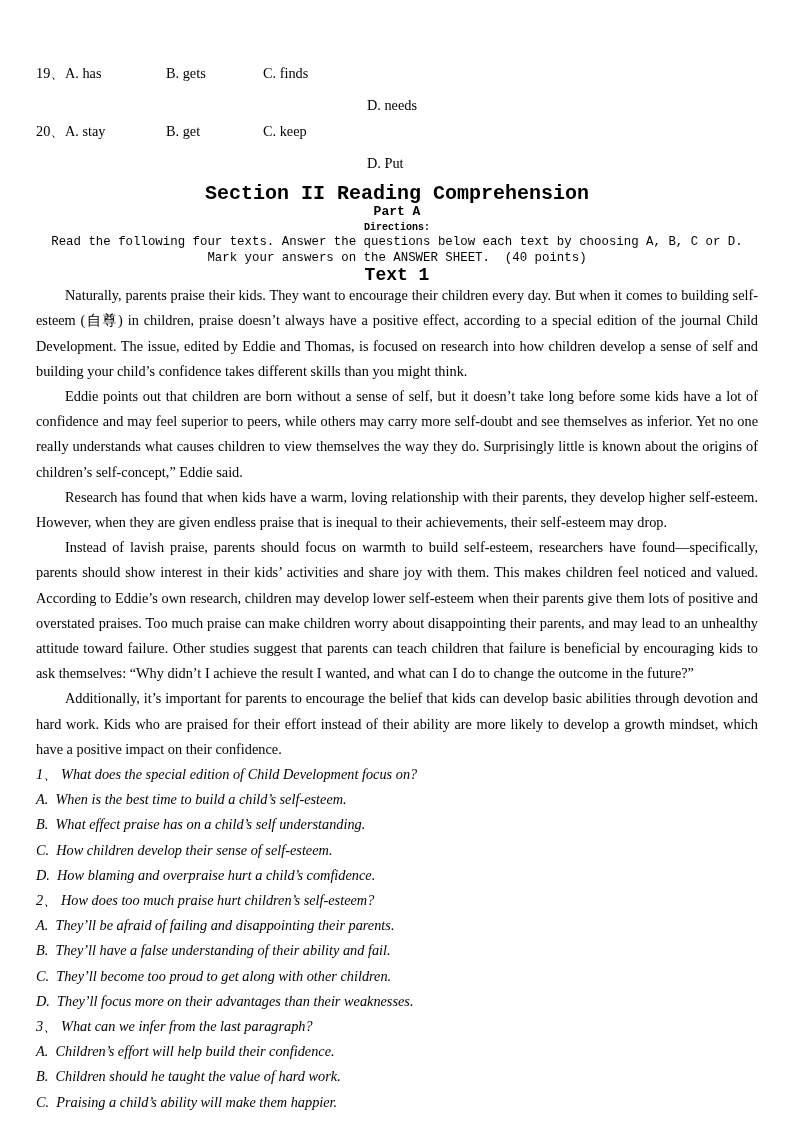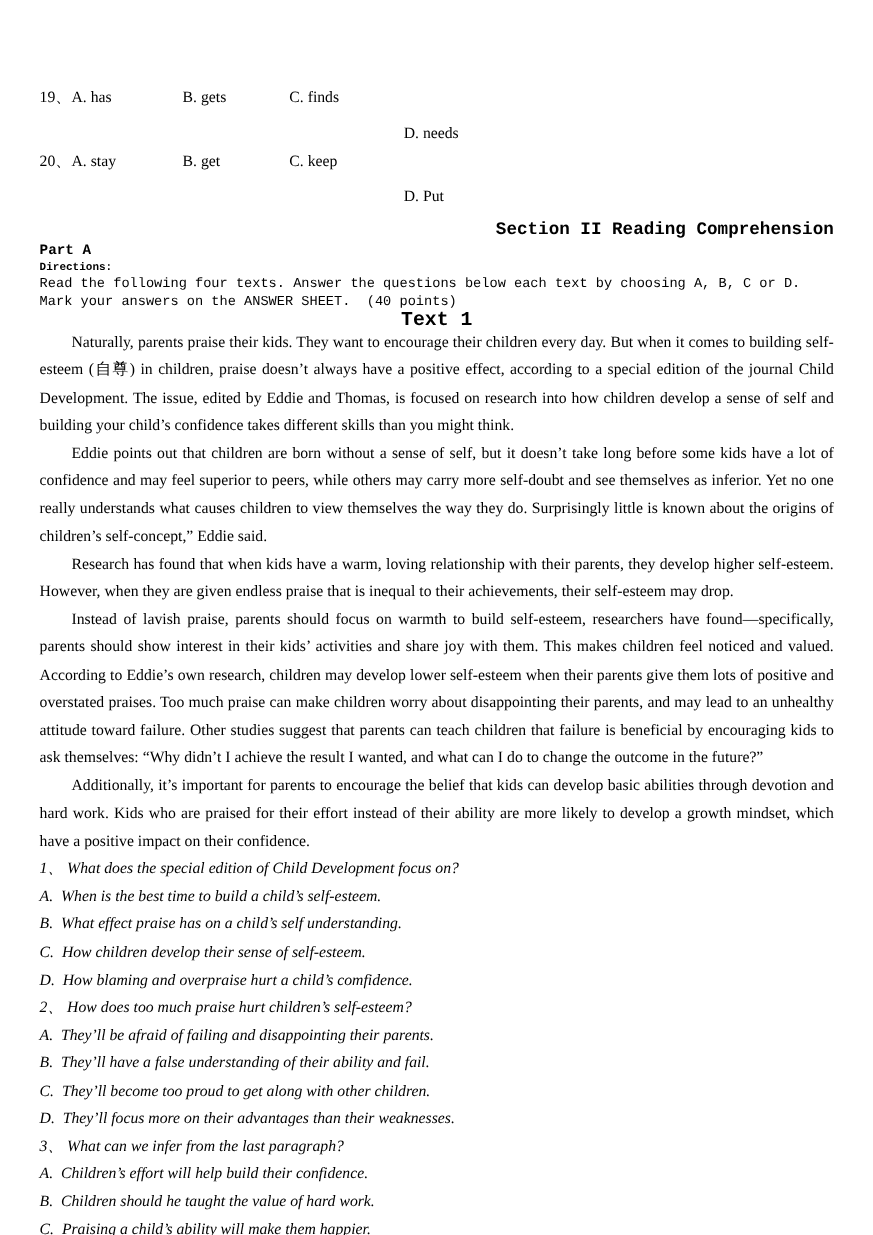--- a/index.html
+++ b/index.html
@@ -4,43 +4,43 @@
 <style>
   * { margin: 0; padding: 0; box-sizing: border-box; }
   html, body { background: #ffffff; }
   .page {
     position: relative;
     width: 794px;
     height: 1123px;
     margin: 0 auto;
     background: #ffffff;
     color: #000000;
-    padding: 76px 36px 0 36px;
+    padding: 60px 36px 0 36px;
     font-family: "Liberation Serif", serif;
     overflow: hidden;
   }
   
   .cloze-row {
     display: flex;
     font-size: 14.3px;
     line-height: 26px;
     white-space: pre-wrap;
   }
   .cloze-row .q-num   { width: 29px; }
   .cloze-row .opt-0   { width: 101px; }
   .cloze-row .opt-1   { width: 97px; }
   .cloze-row .opt-2   { width: 104px; }
   .cloze-row .opt-3   { flex: 1; margin-top: 32px; }
 
   
-  .mono { font-family: "Liberation Mono", monospace; }
+  .mono { font-family: "Liberation Mono", monospace; text-align: center; }
   .section-title {
-    text-align: right;
+    text-align: center;
     font-weight: bold;
-    font-size: 16px;
+    font-size: 20px;
     line-height: 17px;
     margin-top: 9px;
   }
   .part-label {
     font-weight: bold;
     font-size: 13px;
     line-height: 15.5px;
     margin-top: 2px;
   }
   .directions-label {

